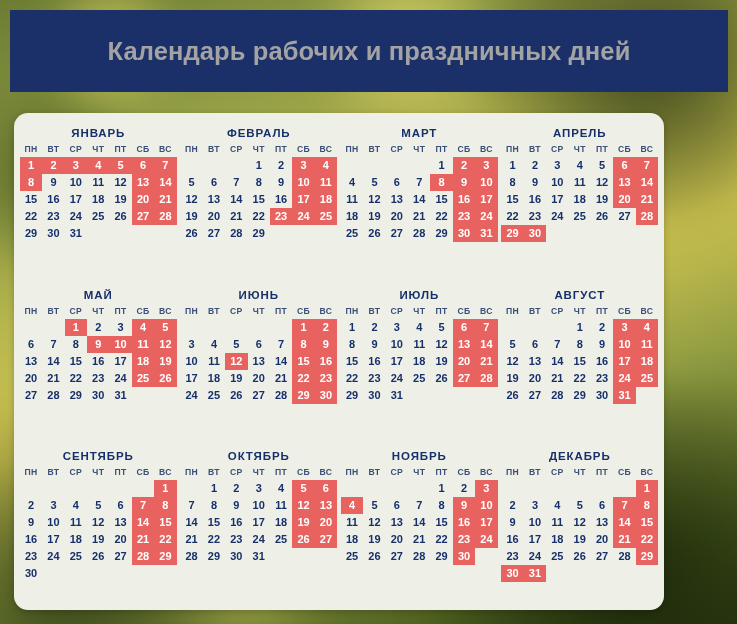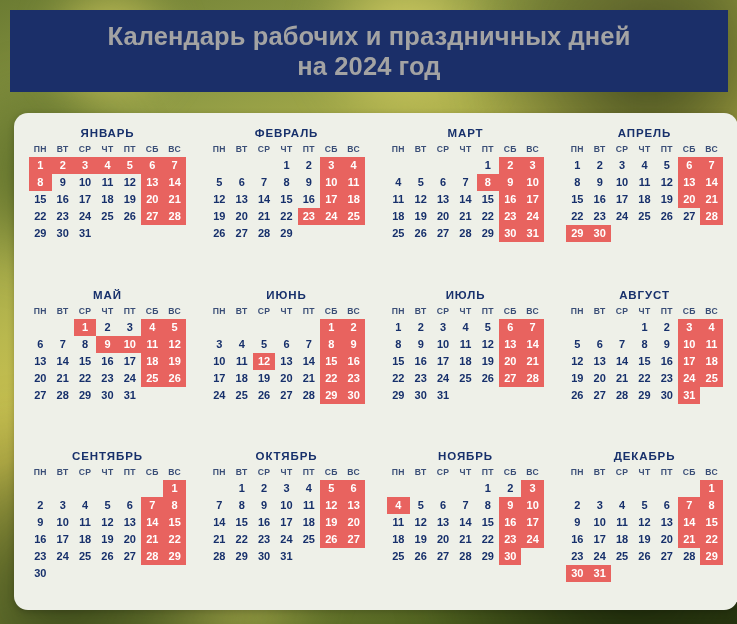--- a/index.html
+++ b/index.html
@@ -66,21 +66,21 @@
     font-size:25.5px;
     font-weight:bold;
     line-height:1.18;
     letter-spacing:.1px;
     padding:0 14px;
   }
   #title-banner .title-line2{display:block;}
 
   
   #calendar-card{
-    position:absolute;left:14px;top:113px;width:724px;height:497px;
+    position:absolute;left:14px;top:113px;width:650px;height:497px;
     background:#eef0e8;
     border-radius:14px;
     box-shadow:0 2px 7px rgba(0,0,0,.22);
     z-index:2;
     overflow:hidden;
   }
   #calendar-grid{
     width:100%;height:100%;
     display:grid;
     grid-template-columns:repeat(4,1fr);
@@ -140,21 +140,20 @@
   <div class="bg-yellow3"></div>
   <div class="bg-yellow4"></div>
   <div class="bg-dark-tr"></div>
   <div class="bg-dark-br"></div>
   <div class="bg-dark-bl"></div>
 </div>
 
 <div id="title-banner">
   <div class="title-text">
     <span>Календарь рабочих и праздничных дней</span>
-    <span class="title-line2">на 2024 год</span>
   </div>
 </div>
 
 <div id="calendar-card">
   <div id="calendar-grid">
       <div class="month">
         <div class="month-name">ЯНВАРЬ</div>
         <div class="weekdays">
           <div class="wd">ПН</div>
           <div class="wd">ВТ</div>

